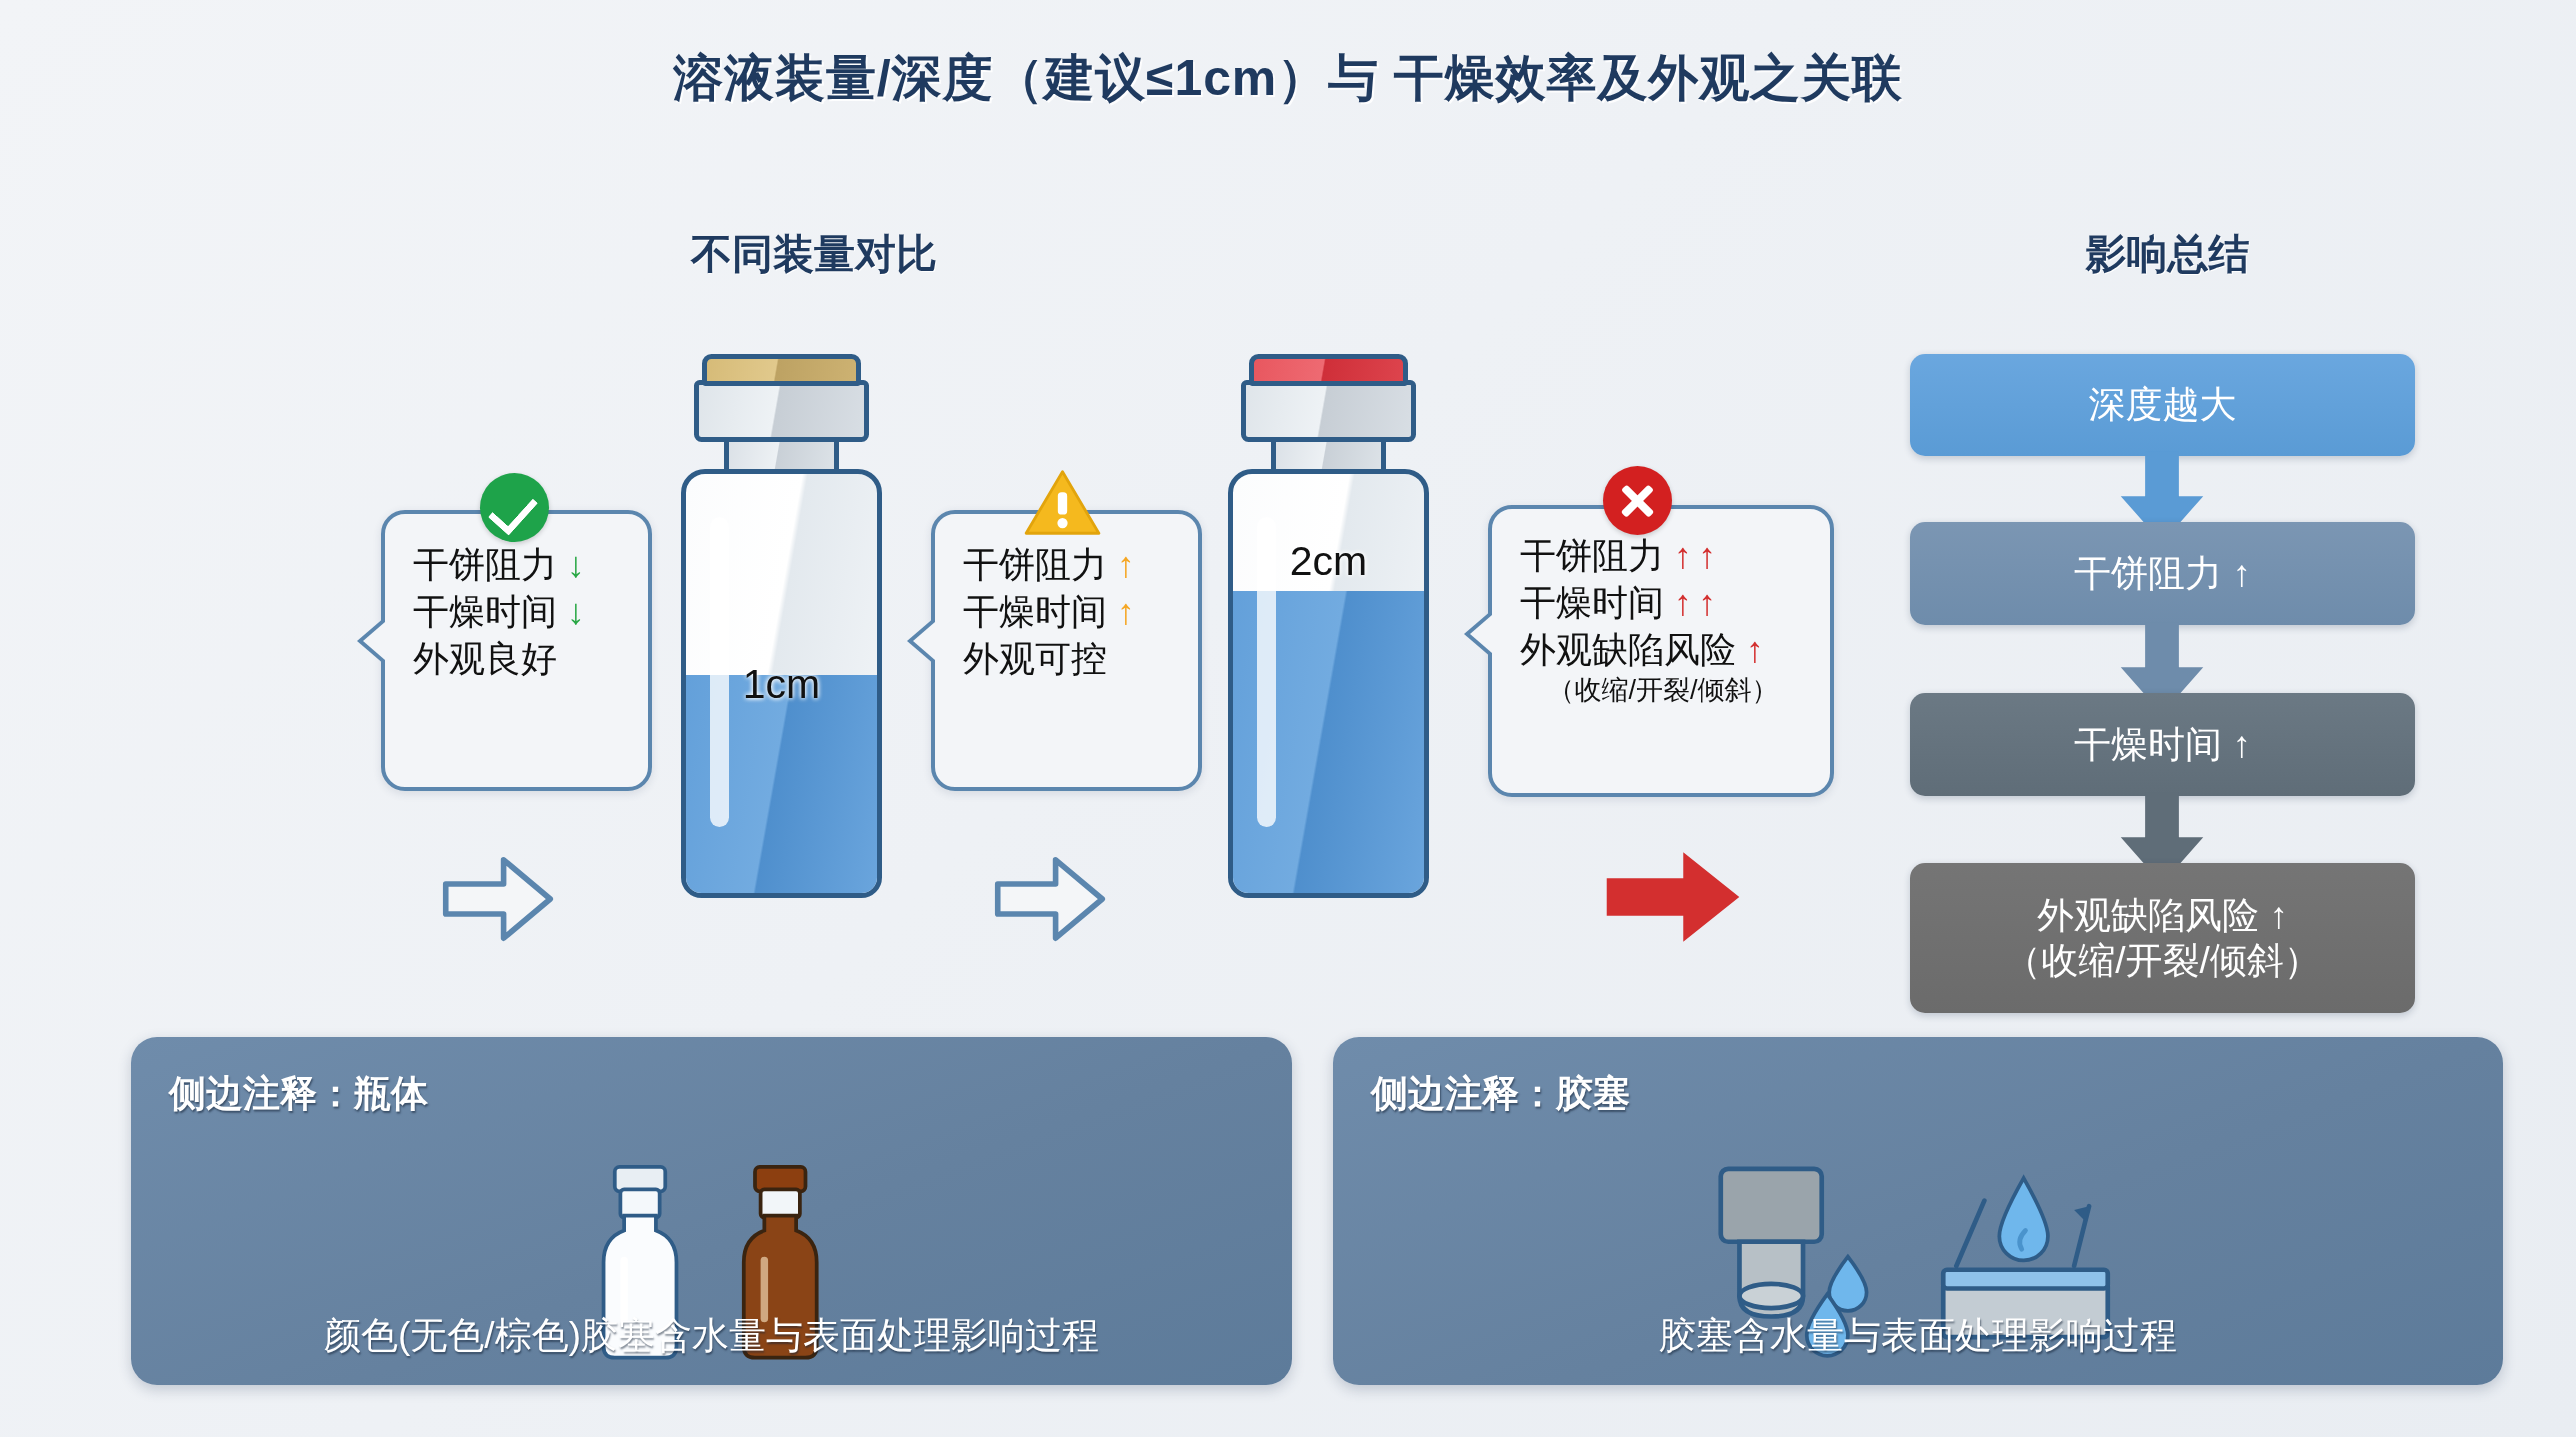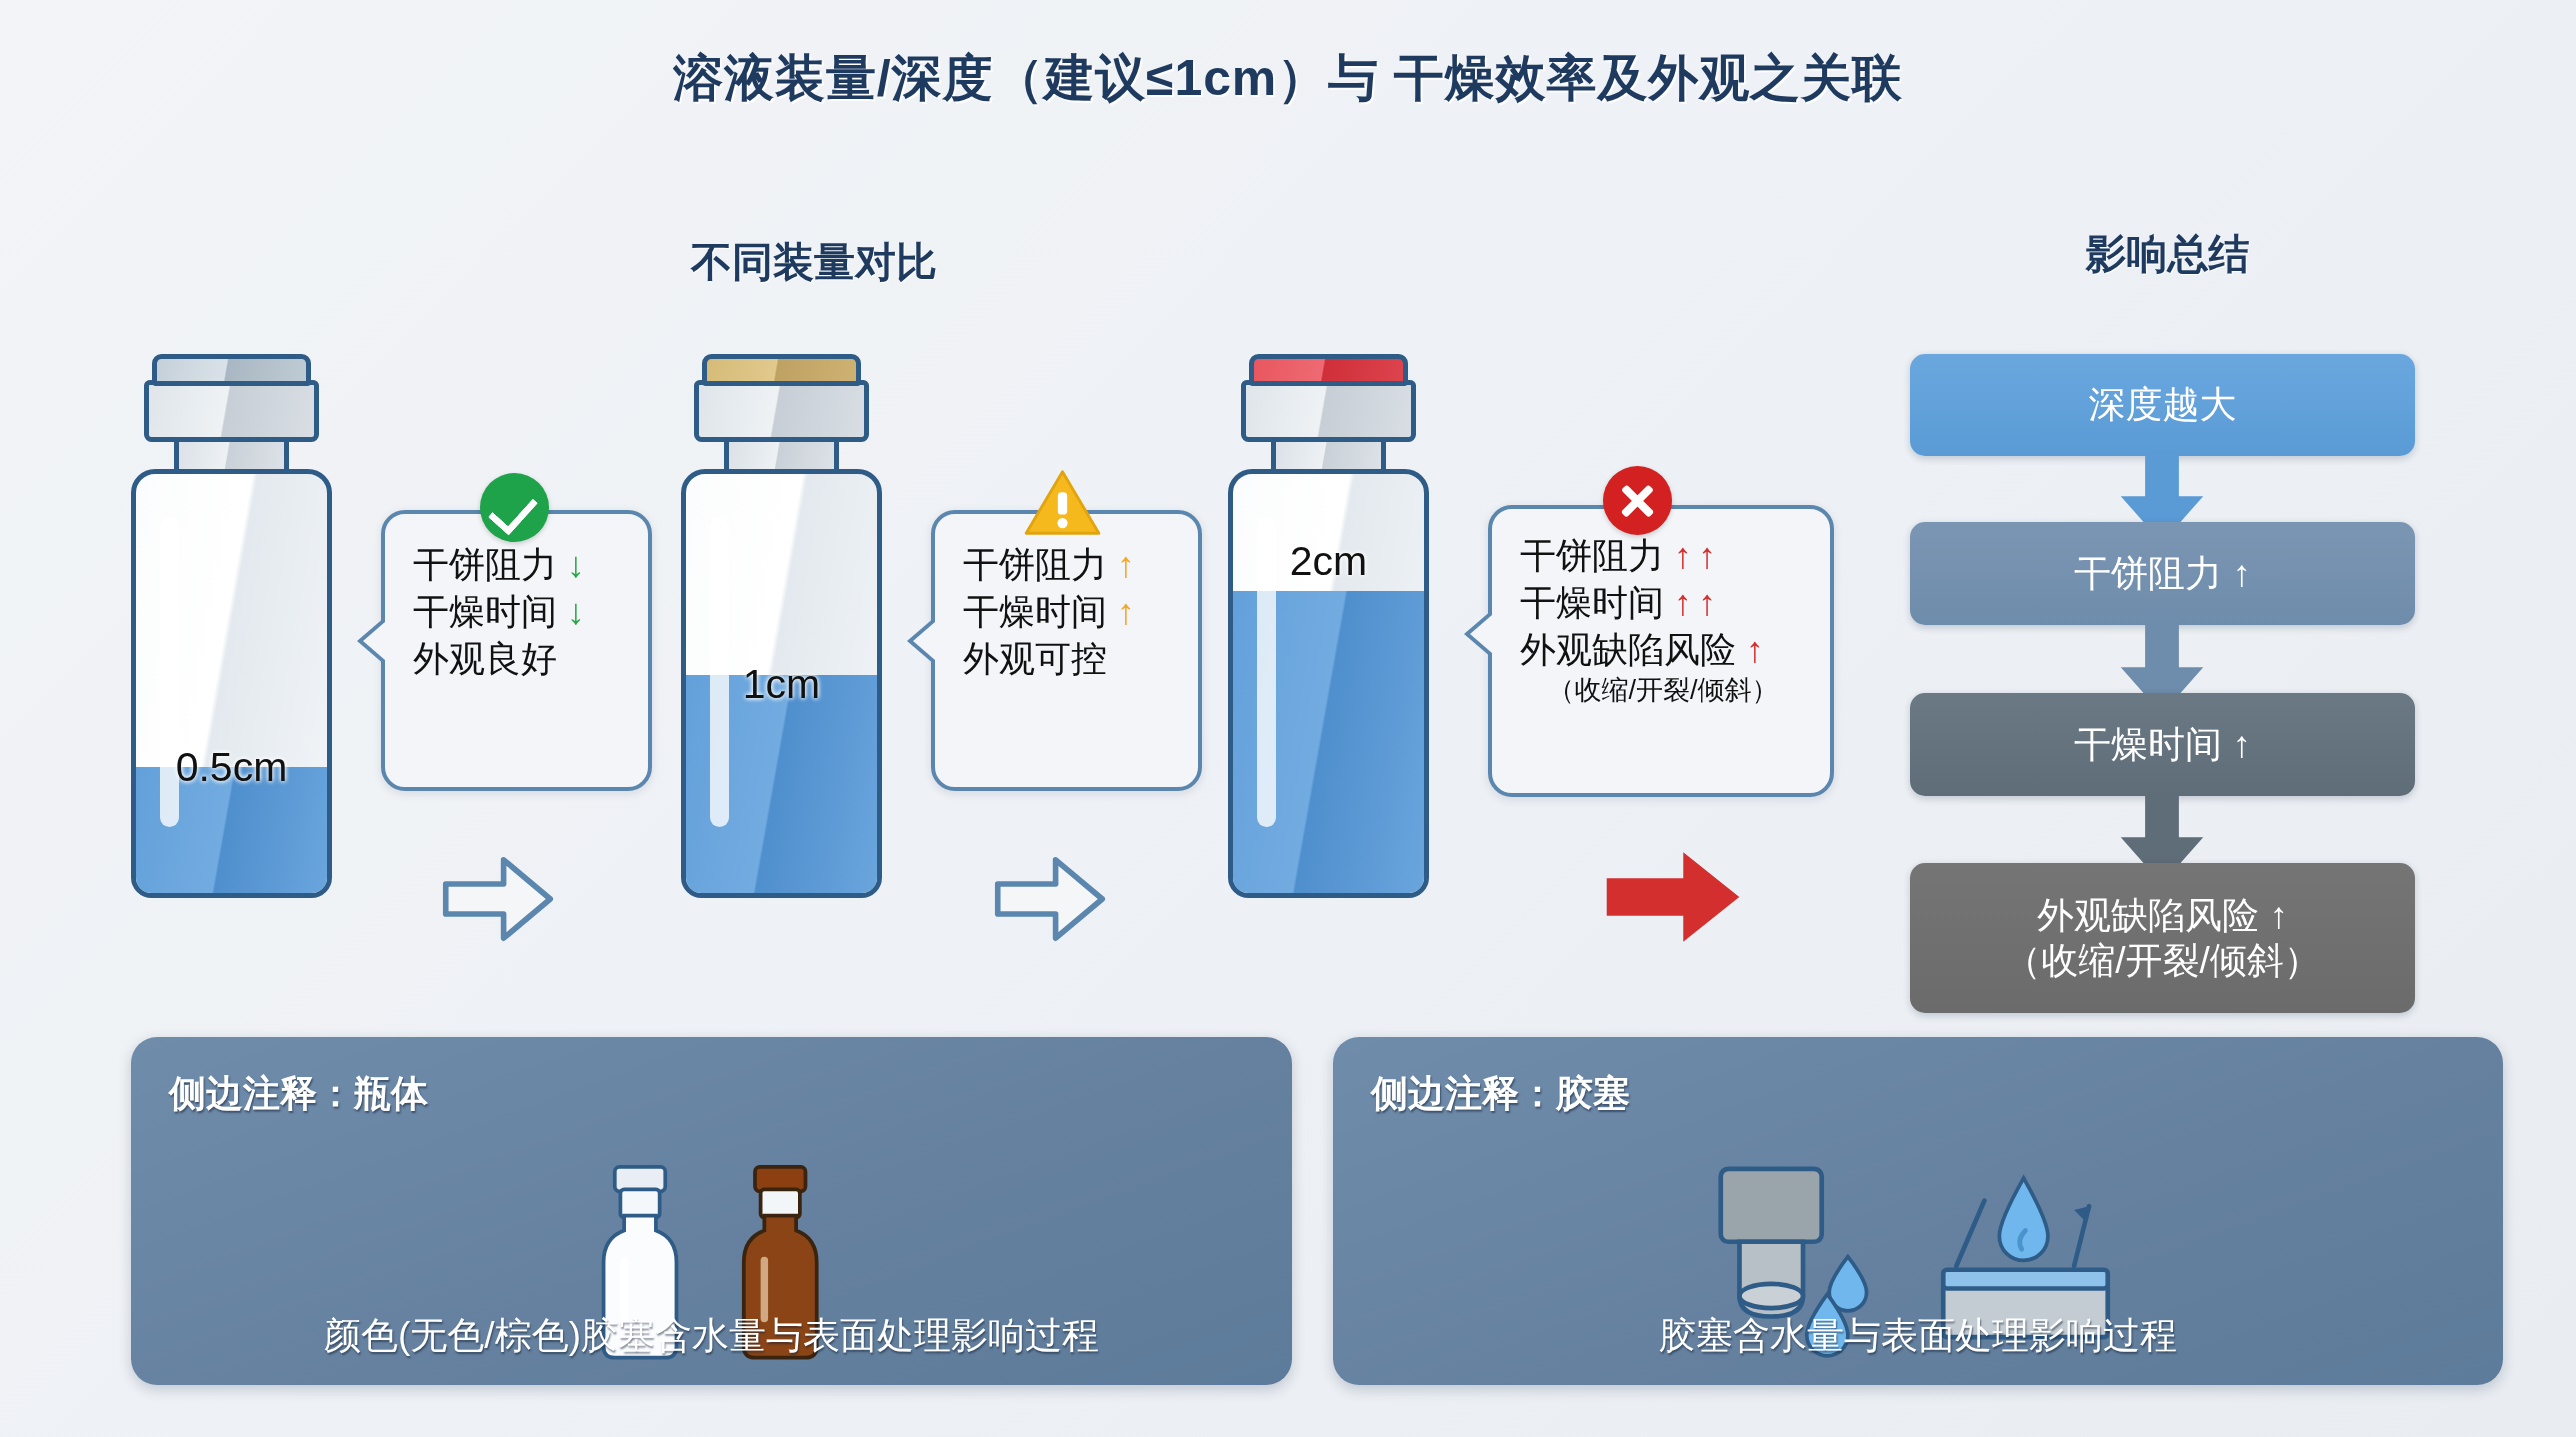--- a/index.html
+++ b/index.html
@@ -16,21 +16,21 @@
     position:absolute;left:0;top:45px;width:2576px;text-align:center;
     font-size:50px;font-weight:bold;color:#1f3a5f;letter-spacing:0.9px;
     text-shadow:1.9px 1.9px 0 rgba(255,255,255,.85);
   }
 
   
   .sec-head{
     position:absolute;font-size:41px;font-weight:bold;color:#1f3a5f;
     text-shadow:0.9px 0.9px 0 rgba(255,255,255,.9);
   }
-  #head-compare{left:655px;top:235px;width:318px;text-align:center;}
+  #head-compare{left:655px;top:227px;width:318px;text-align:center;}
   #head-summary{left:2013px;top:227px;width:309px;text-align:center;}
 
   
   .vial{position:absolute;width:201px;}
   .v-cap-top{height:32px;border:5.6px solid #2f5c87;border-radius:9.4px 9.4px 3.7px 3.7px;
              box-sizing:border-box;margin:0 20.6px;position:relative;z-index:3;}
   .v-cap-body{height:62px;margin:-5.6px 13px 0 13px;border:5.6px solid #2f5c87;
               border-radius:5.6px 5.6px 7.5px 7.5px;box-sizing:border-box;
               background:linear-gradient(100deg,#dfe5ea 0%,#eef2f5 46%,#c7ced5 47%,#d8dee4 100%);
               position:relative;z-index:2;}
@@ -108,30 +108,20 @@
 </head>
 <body>
 
 <div class="stage">
 
   <div id="page-title">溶液装量/深度（建议≤1cm）与 干燥效率及外观之关联</div>
 
   <div class="sec-head" id="head-compare">不同装量对比</div>
   <div class="sec-head" id="head-summary">影响总结</div>
 
-  <div class="vial" style="left:131px;top:354px;">
-    <div class="v-cap-top" style="background:linear-gradient(100deg,#c4d0d9 0%,#d9e2e8 46%,#a9b7c2 47%,#bfcbd4 100%);"></div>
-    <div class="v-cap-body"></div>
-    <div class="v-neck"></div>
-    <div class="v-body" style="height:429px;">
-      <div class="v-fill" style="height:30%;"></div>
-      <div class="v-shine"></div>
-      <div class="v-label" style="top:270px;">0.5cm</div>
-    </div>
-  </div>
 
   <div class="badge ok" style="left:480px;top:473px;"></div>
   <div class="callout" style="left:381px;top:510px;width:271px;height:281px;">
     <div class="tail" style="top:103px;">
         <i></i>
       </div>
     <div class="c-lines">
       <div class="c-line">
         <span>干饼阻力</span>
         <span class="ar down">↓</span>

